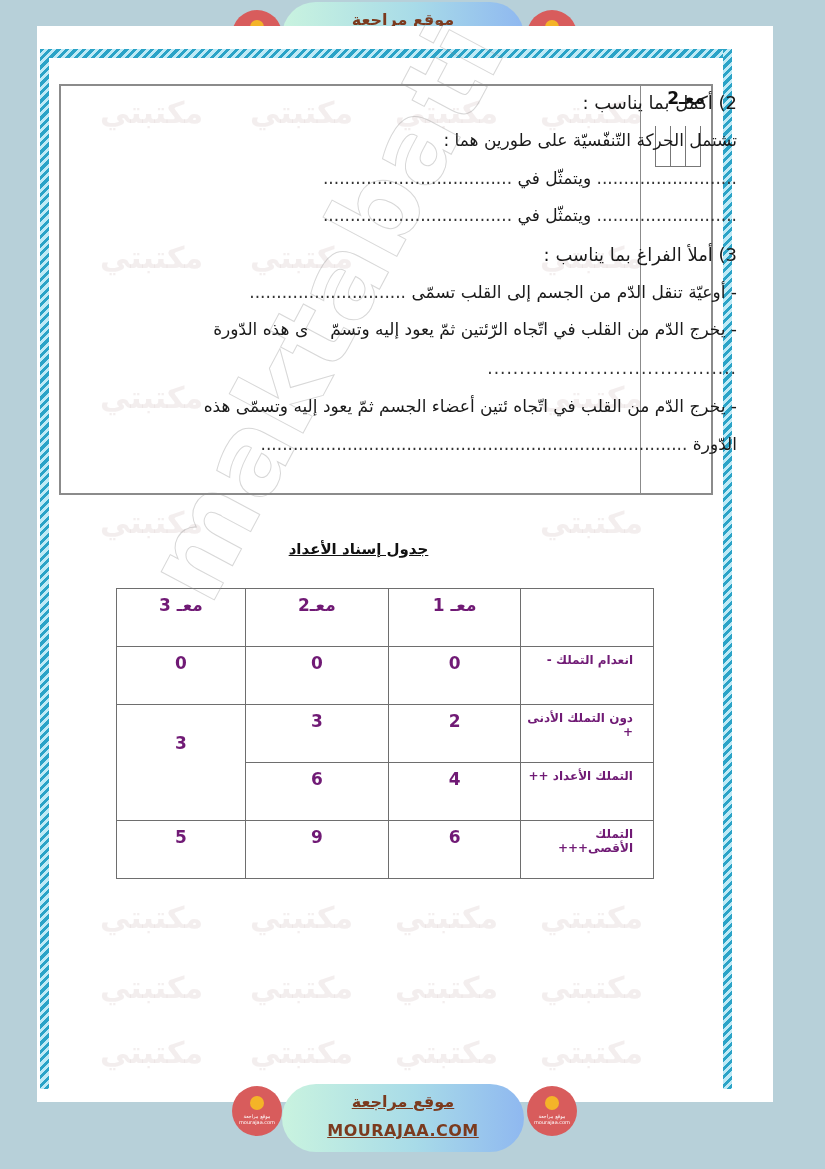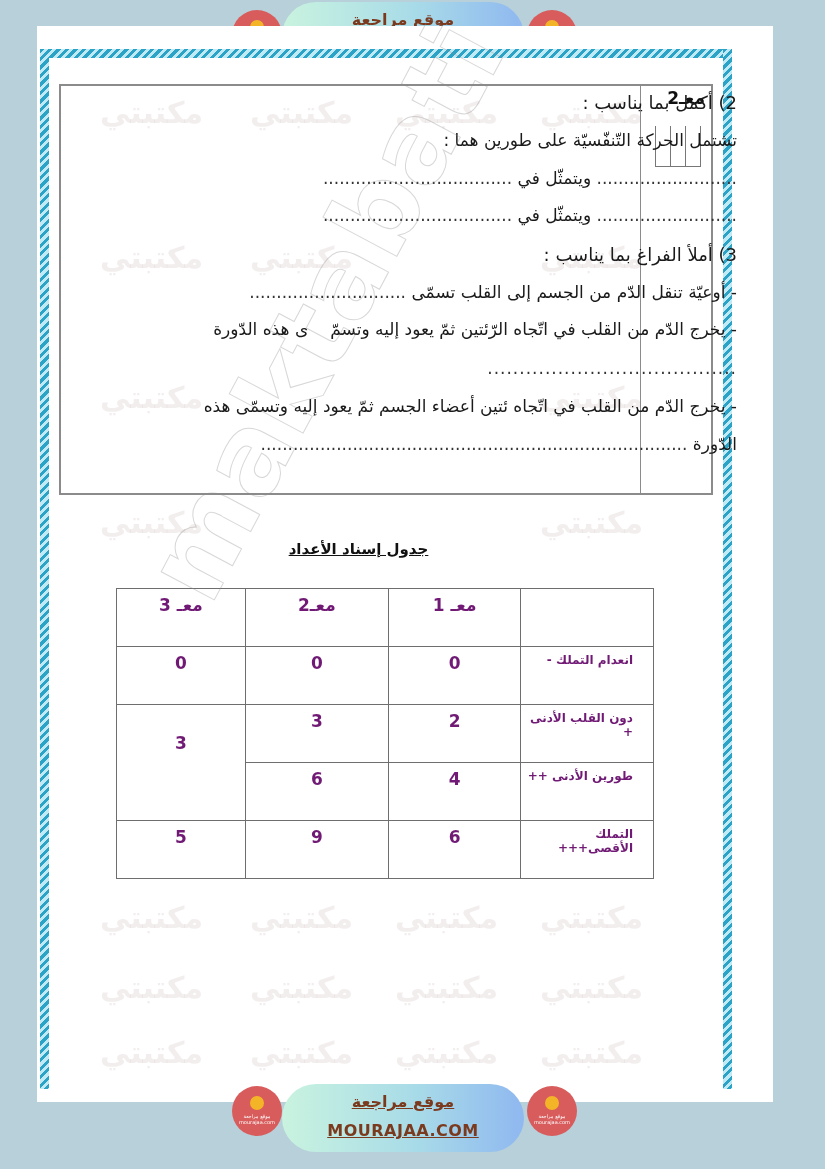--- a/index.html
+++ b/index.html
@@ -193,27 +193,27 @@
     <td class="c2">معـ2</td>
     <td class="c3">معـ 3</td>
   </tr>
   <tr class="r">
     <td class="crit">انعدام التملك -</td>
     <td>0</td>
     <td>0</td>
     <td>0</td>
   </tr>
   <tr class="r">
-    <td class="crit">دون القلب الأدنى +</td>
+    <td class="crit">دون التملك الأدنى +</td>
     <td>2</td>
     <td>3</td>
     <td rowspan="2" class="merged">3</td>
   </tr>
   <tr class="r">
-    <td class="crit">طورين الأدنى ++</td>
+    <td class="crit">التملك الأعداد ++</td>
     <td>4</td>
     <td>6</td>
   </tr>
   <tr class="r">
     <td class="crit">التملك الأقصى+++</td>
     <td>6</td>
     <td>9</td>
     <td>5</td>
   </tr>
 </tbody>

